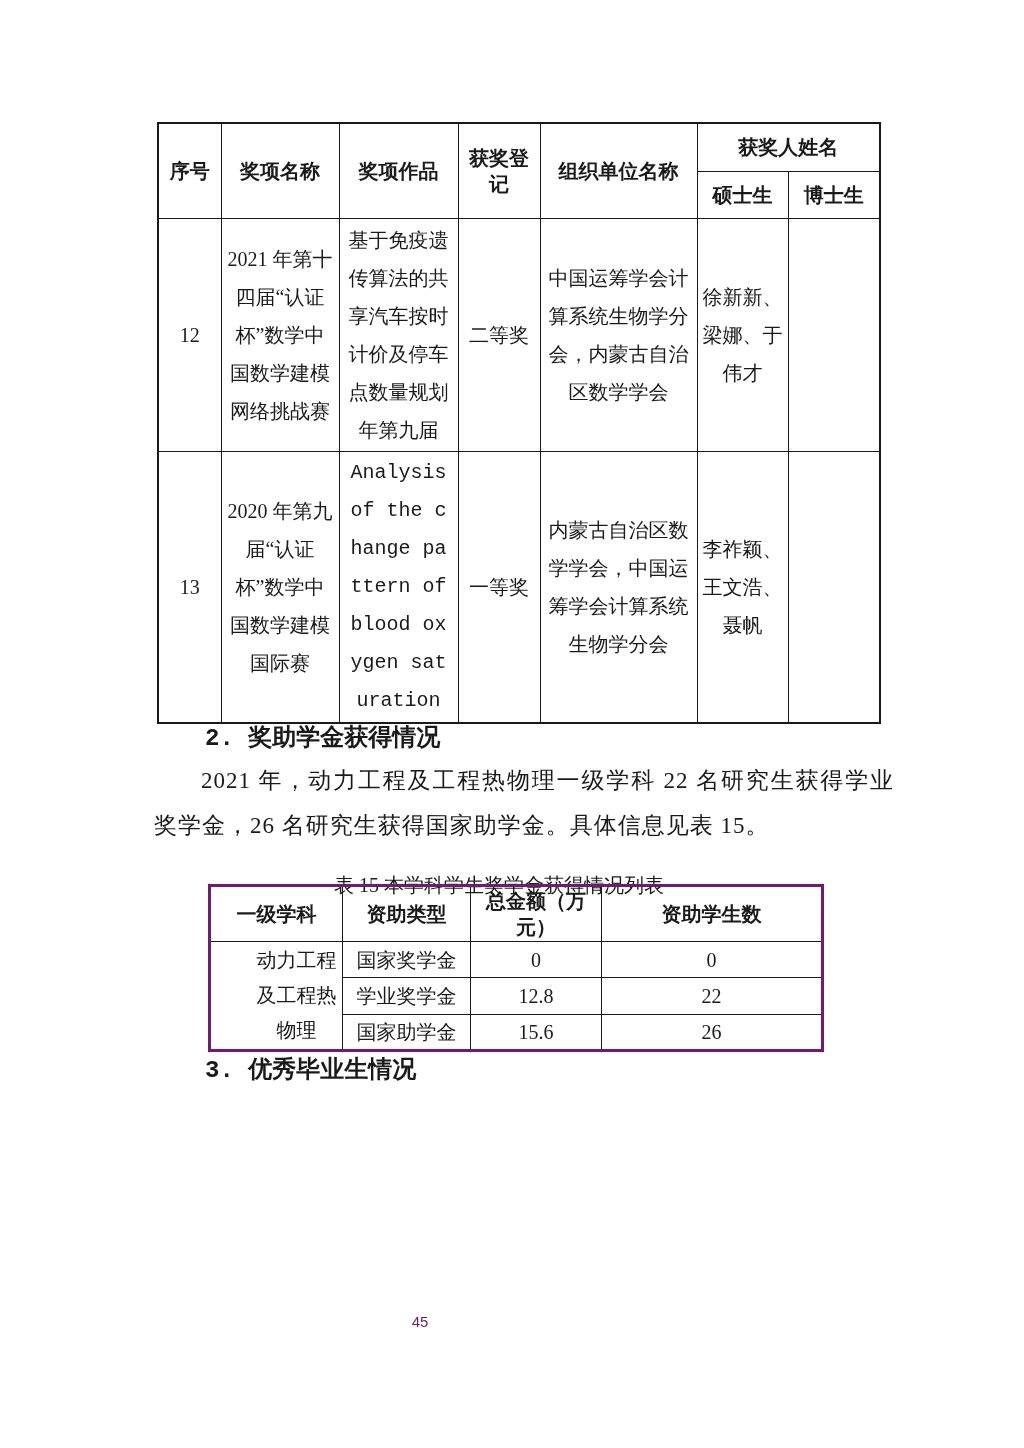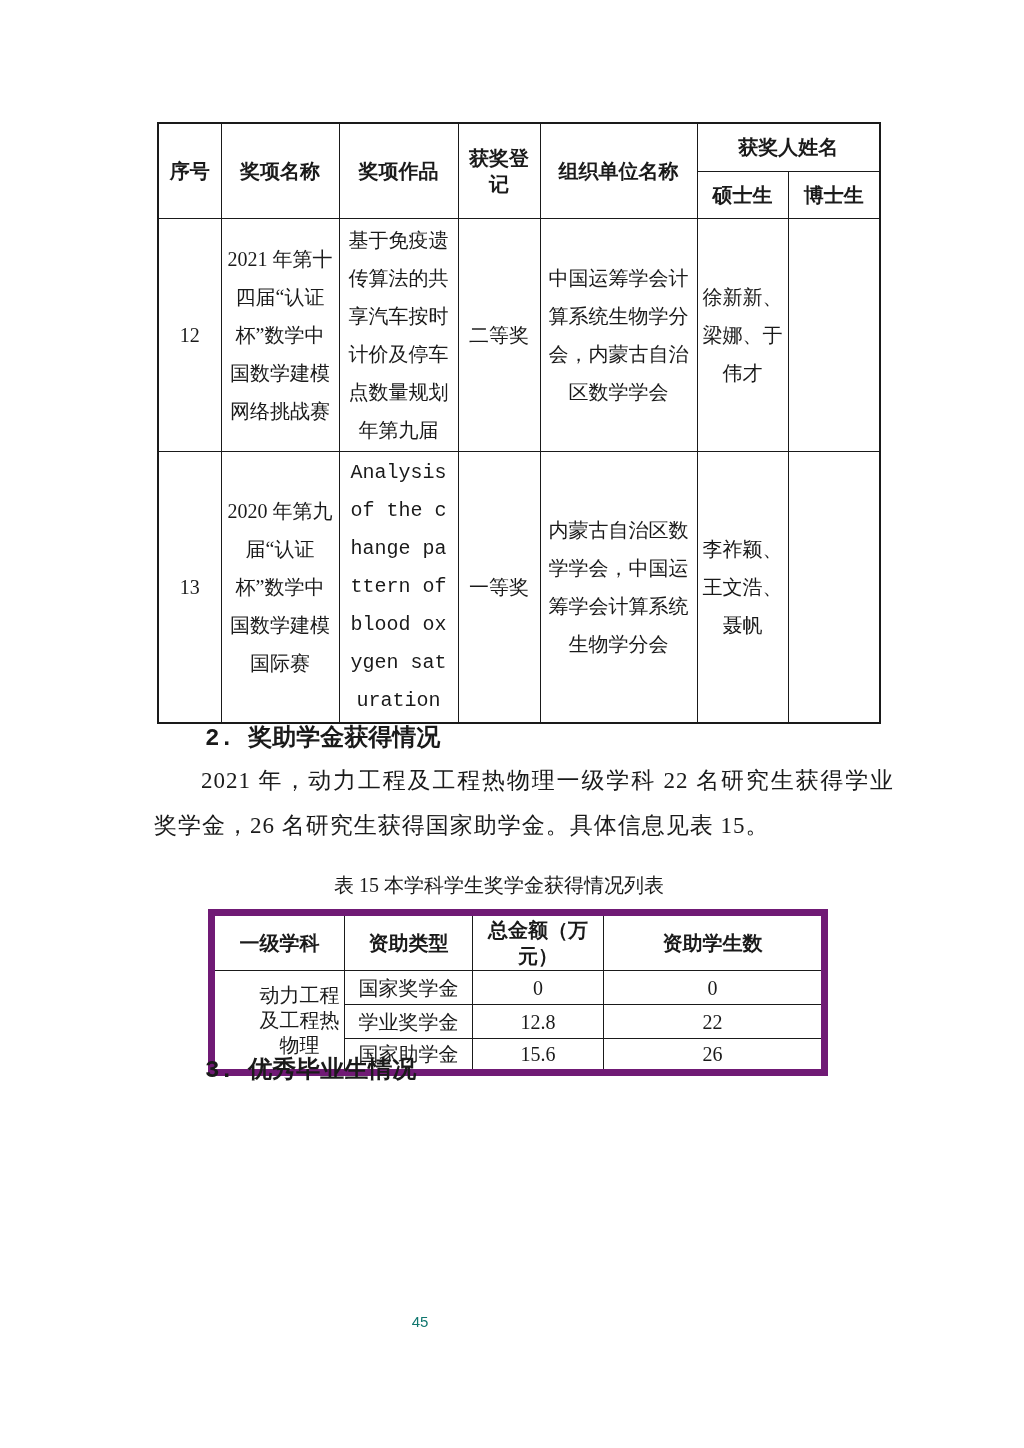--- a/index.html
+++ b/index.html
@@ -55,41 +55,41 @@
     letter-spacing:1px;
   }
   .par-2{top:758px;margin-left:12px;}
   .par-3{top:1097px;}
   
   .tbl15-caption{
     position:absolute;left:129px;top:872px;width:740px;
     text-align:center;font-size:20px;line-height:26px;
   }
   .tbl15{
-    position:absolute;left:208px;top:909px;width:613px;
-    border:7px solid #701a75;
+    position:absolute;left:208px;top:884px;width:613px;
+    border:3px solid #701a75;
   }
   .tbl15 th,.tbl15 td{
     border:1px solid #1a1a1a;
     text-align:center;vertical-align:middle;
     padding:1px 4px;
     font-size:20px;line-height:26px;
   }
   .tbl15 th{
     font-family:"Liberation Sans","DejaVu Sans",sans-serif;
     font-weight:bold;
   }
   .tbl15 tr{height:34px;}
-  .tbl15 td.discipline{line-height:25px;padding-left:44px;}
+  .tbl15 td.discipline{line-height:35px;padding-left:44px;}
   
   .page-number{
     position:absolute;left:0;top:1313px;width:840px;
     text-align:center;
     font-family:"Liberation Sans","DejaVu Sans",sans-serif;
-    font-size:15px;color:#0f766e;
+    font-size:15px;color:#701a75;
   }
 </style>
 </head>
 <body>
 
 <div class="page">
 
   <table class="awards-table">
     <colgroup>
       <col style="width:63px">

